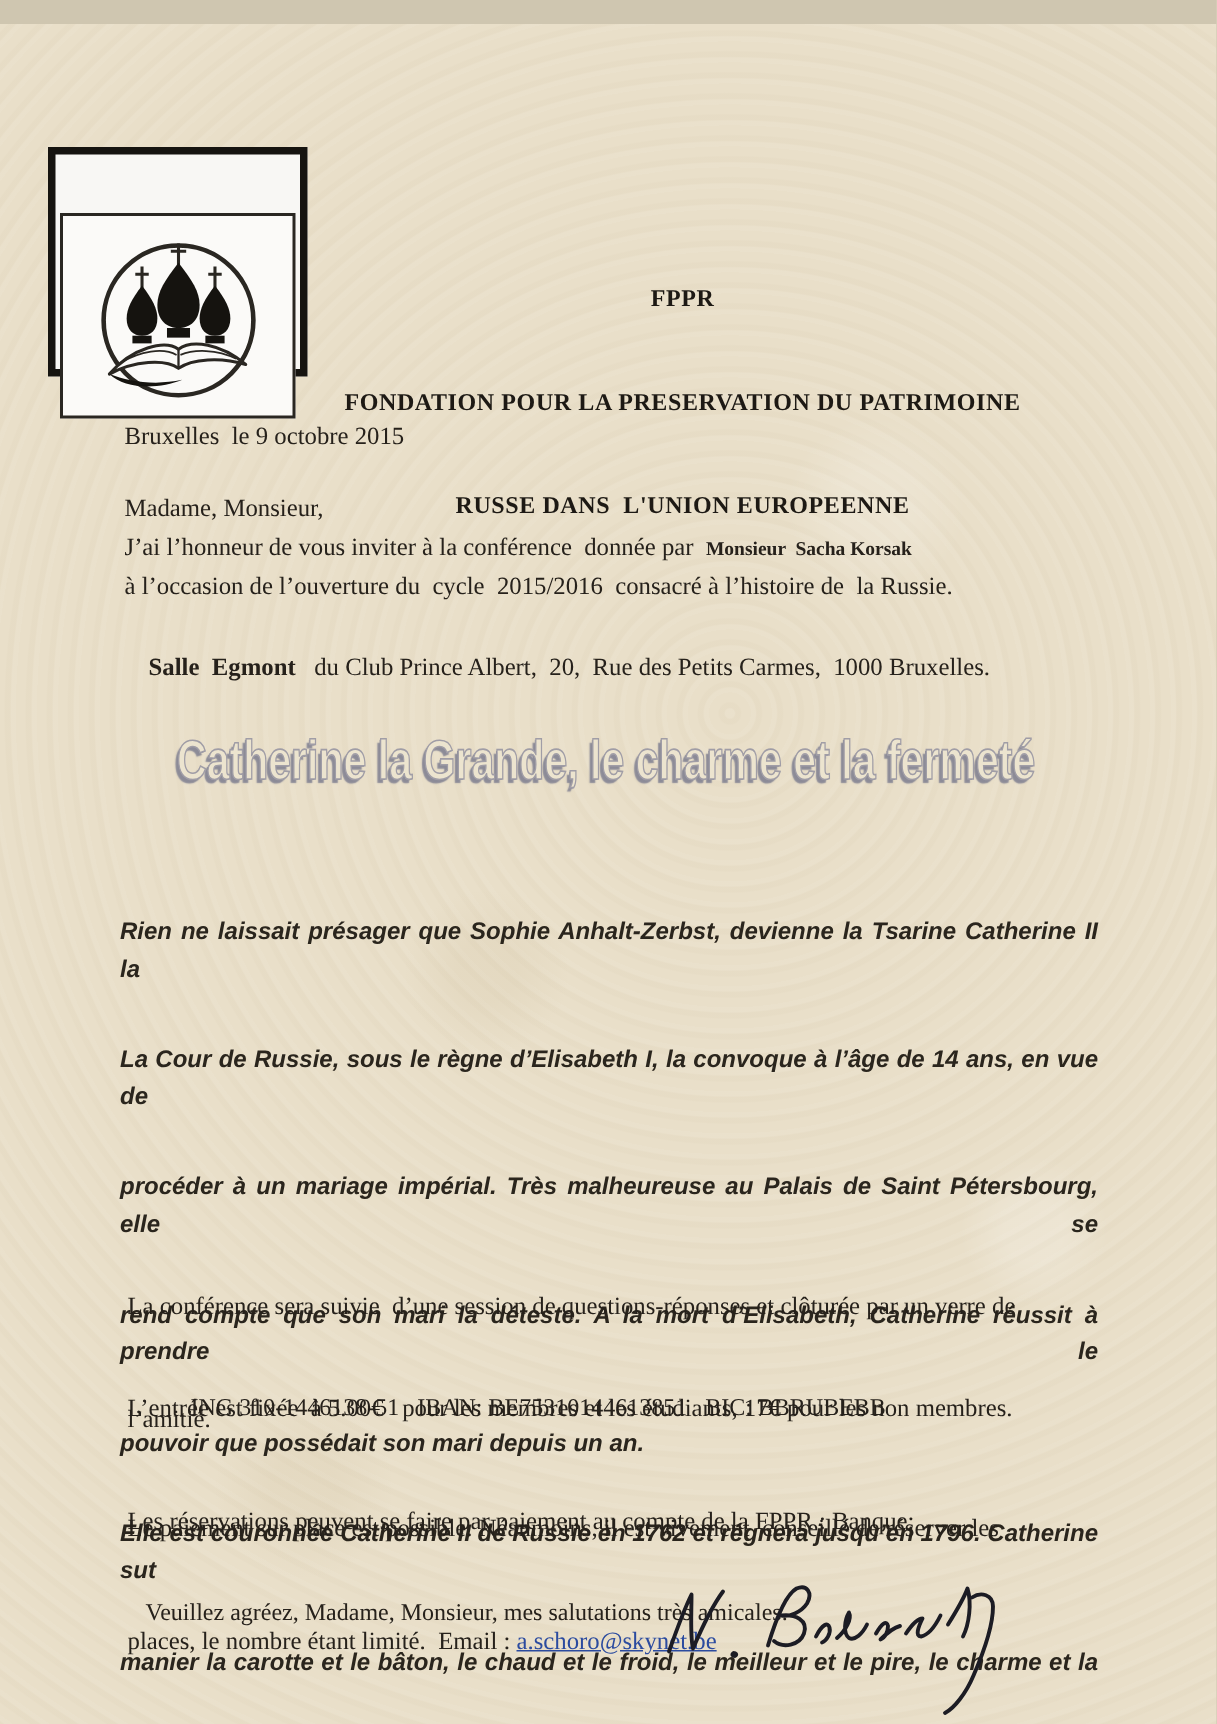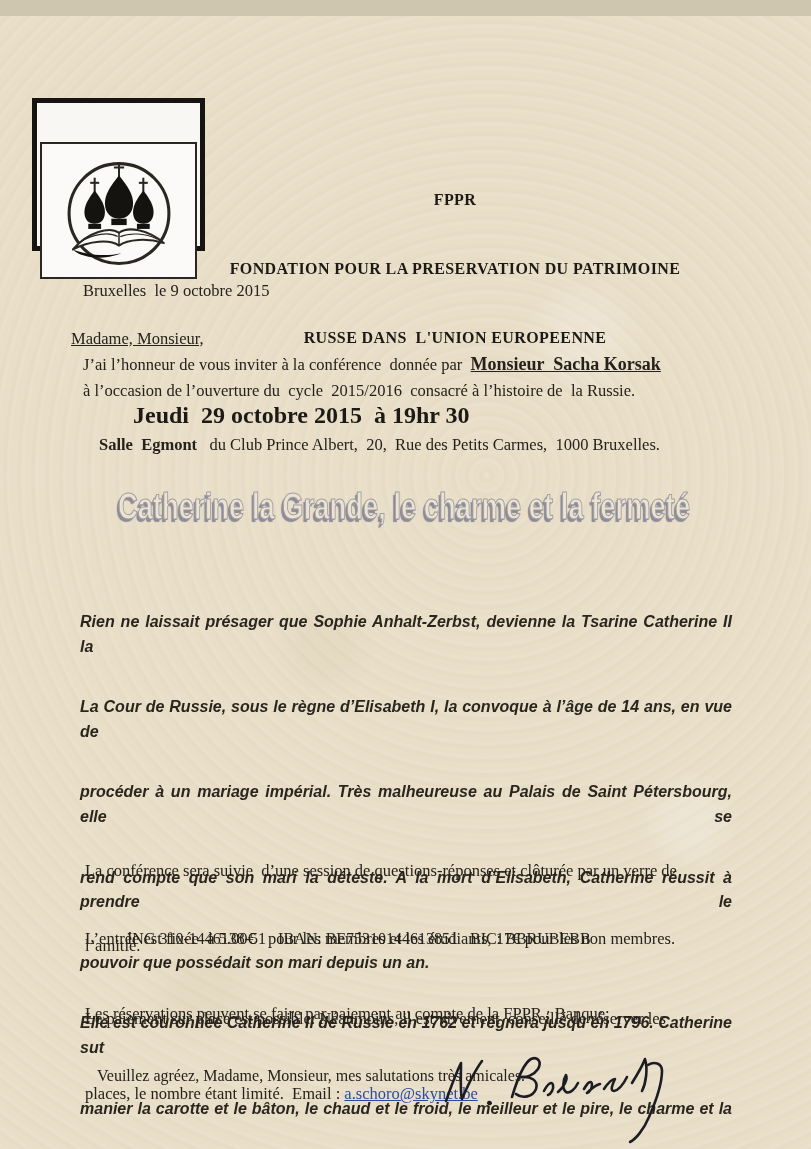--- a/index.html
+++ b/index.html
@@ -31,21 +31,21 @@
 
   
   .org-header {
     left:130px; top:126px; width:650px;
     text-align:center; font-weight:bold; font-size:16px; line-height:23px;
     letter-spacing:0.4px; color:#1d1914;
   }
 
   .body-text { font-size:16.5px; line-height:25px; }
   .b { font-weight:bold; }
-  .speaker { font-weight:bold; font-size:18px;text-decoration:underline; }
+  .speaker { font-weight:bold; font-size:13px; }
 
   .event-line { left:133px; top:386px; font-weight:bold; font-size:24px; color:#1d1914; }
   .venue-line { left:99px; top:419px; font-size:16.5px; }
 
   .lecture-title {
     left:118px; top:470px;
     font-family:"Liberation Sans", sans-serif;
     font-weight:bold; font-size:37px; letter-spacing:0px;
     transform:scaleX(0.74); transform-origin:left top;
     color:#ece4cf;
@@ -104,26 +104,25 @@
   </div>
 
   <div class="abs org-header">
     <div>FPPR</div>
     <div>FONDATION POUR LA PRESERVATION DU PATRIMOINE</div>
     <div>RUSSE DANS  L'UNION EUROPEENNE</div>
   </div>
 
   <div class="abs body-text" style="left:83px; top:262px;">Bruxelles  le 9 octobre 2015</div>
 
-  <div class="abs body-text" style="left:71px; top:310px;text-decoration:underline;">Madame, Monsieur,</div>
+  <div class="abs body-text" style="left:83px; top:310px;">Madame, Monsieur,</div>
 
   <div class="abs body-text" style="left:83px; top:336px;"><span>J’ai l’honneur de vous inviter à la conférence  donnée par  </span><span class="speaker">Monsieur  Sacha Korsak</span></div>
   <div class="abs body-text" style="left:83px; top:362px;">à l’occasion de l’ouverture du  cycle  2015/2016  consacré à l’histoire de  la Russie.</div>
 
-  <div class="abs event-line">Jeudi  29 octobre 2015  à 19hr 30</div>
 
   <div class="abs venue-line"><span class="b">Salle  Egmont</span><span>   du Club Prince Albert,  20,  Rue des Petits Carmes,  1000 Bruxelles.</span></div>
 
   <div class="abs lecture-title">Catherine la Grande, le charme et la fermeté</div>
 
   <div class="abs italic-block">
     <div class="iline jl">Rien ne laissait présager que Sophie Anhalt-Zerbst, devienne la Tsarine Catherine II la</div>
     <div class="iline jl">La Cour de Russie, sous le règne d’Elisabeth I, la convoque à l’âge de 14 ans, en vue de</div>
     <div class="iline jl">procéder à un mariage impérial. Très malheureuse au Palais de Saint Pétersbourg, elle se</div>
     <div class="iline jl">rend compte que son mari la déteste. A la mort d’Elisabeth, Catherine réussit à prendre le</div>

